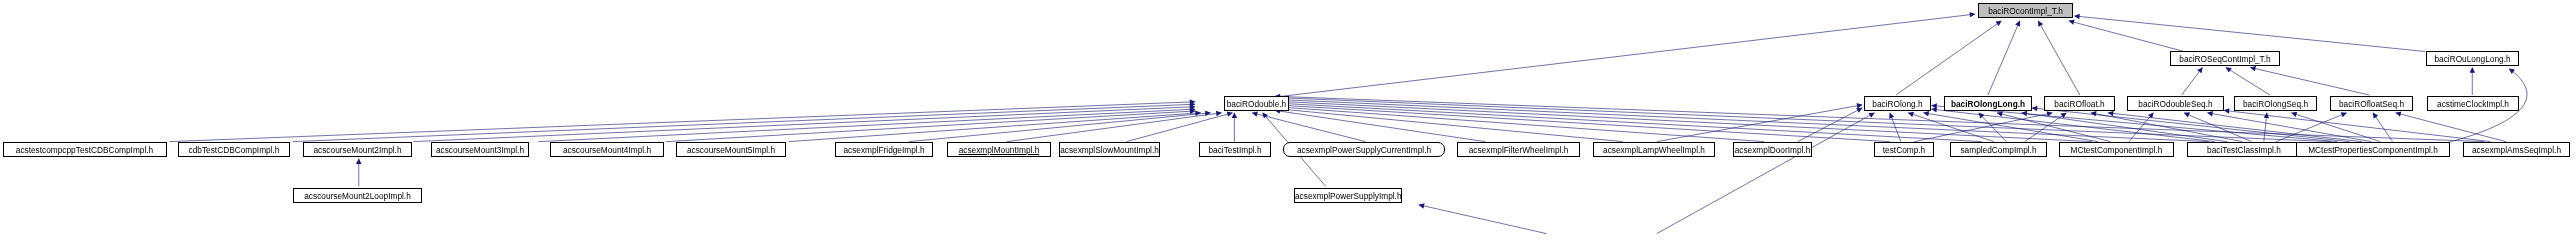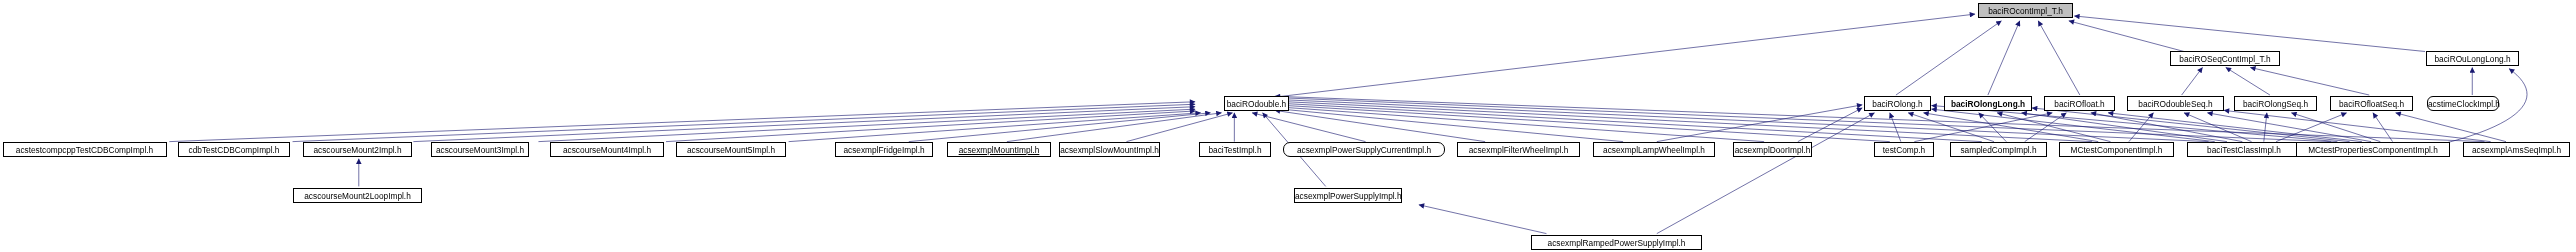--- a/index.html
+++ b/index.html
@@ -118,21 +118,21 @@
   <div class="node" style="left:2170px; top:51px; width:110px;">baciROSeqContImpl_T.h</div>
   <div class="node" style="left:2426px; top:51px; width:93px;">baciROuLongLong.h</div>
 
   <div class="node" style="left:1196px; top:96px; width:65px;margin-left:28px;">baciROdouble.h</div>
   <div class="node" style="left:1864px; top:96px; width:67px;">baciROlong.h</div>
   <div class="node" style="left:1944px; top:96px; width:88px;font-weight:bold;">baciROlongLong.h</div>
   <div class="node" style="left:2044px; top:96px; width:71px;">baciROfloat.h</div>
   <div class="node" style="left:2127px; top:96px; width:97px;">baciROdoubleSeq.h</div>
   <div class="node" style="left:2234px; top:96px; width:83px;">baciROlongSeq.h</div>
   <div class="node" style="left:2330px; top:96px; width:83px;">baciROfloatSeq.h</div>
-  <div class="node" style="left:2427px; top:96px; width:72px;border-radius:6px;">acstimeClockImpl.h</div>
+  <div class="node" style="left:2427px; top:96px; width:92px;">acstimeClockImpl.h</div>
 
   <div class="node" style="left:2.5px;    top:142px; width:164px;">acstestcompcppTestCDBCompImpl.h</div>
   <div class="node" style="left:178px;  top:142px; width:112px;">cdbTestCDBCompImpl.h</div>
   <div class="node" style="left:303px;  top:142px; width:109px;">acscourseMount2Impl.h</div>
   <div class="node" style="left:431px;  top:142px; width:98px;">acscourseMount3Impl.h</div>
   <div class="node" style="left:550px;  top:142px; width:114px;">acscourseMount4Impl.h</div>
   <div class="node" style="left:676px; top:142px; width:110px;">acscourseMount5Impl.h</div>
   <div class="node" style="left:835px; top:142px; width:98px;">acsexmplFridgeImpl.h</div>
   <div class="node" style="left:947px; top:142px; width:104px;text-decoration:underline;">acsexmplMountImpl.h</div>
   <div class="node" style="left:1059px; top:142px; width:101px;">acsexmplSlowMountImpl.h</div>
@@ -144,16 +144,15 @@
   <div class="node" style="left:1874px; top:142px; width:60px;">testComp.h</div>
   <div class="node" style="left:1950px; top:142px; width:97px;">sampledCompImpl.h</div>
   <div class="node" style="left:2059px; top:142px; width:115px;">MCtestComponentImpl.h</div>
   <div class="node" style="left:2187px; top:142px; width:114px;">baciTestClassImpl.h</div>
   <div class="node" style="left:2296px; top:142px; width:154px;">MCtestPropertiesComponentImpl.h</div>
   <div class="node" style="left:2463px; top:142px; width:107px;">acsexmplAmsSeqImpl.h</div>
 
   <div class="node" style="left:293px;  top:188px; width:129px;">acscourseMount2LoopImpl.h</div>
   <div class="node" style="left:1294px; top:188px; width:108px;">acsexmplPowerSupplyImpl.h</div>
 
-  <div class="node" style="left:1531px; top:235px; width:171px;">acsexmplRampedPowerSupplyImpl.h</div>
 
 </div>
 
 
 </body></html>

